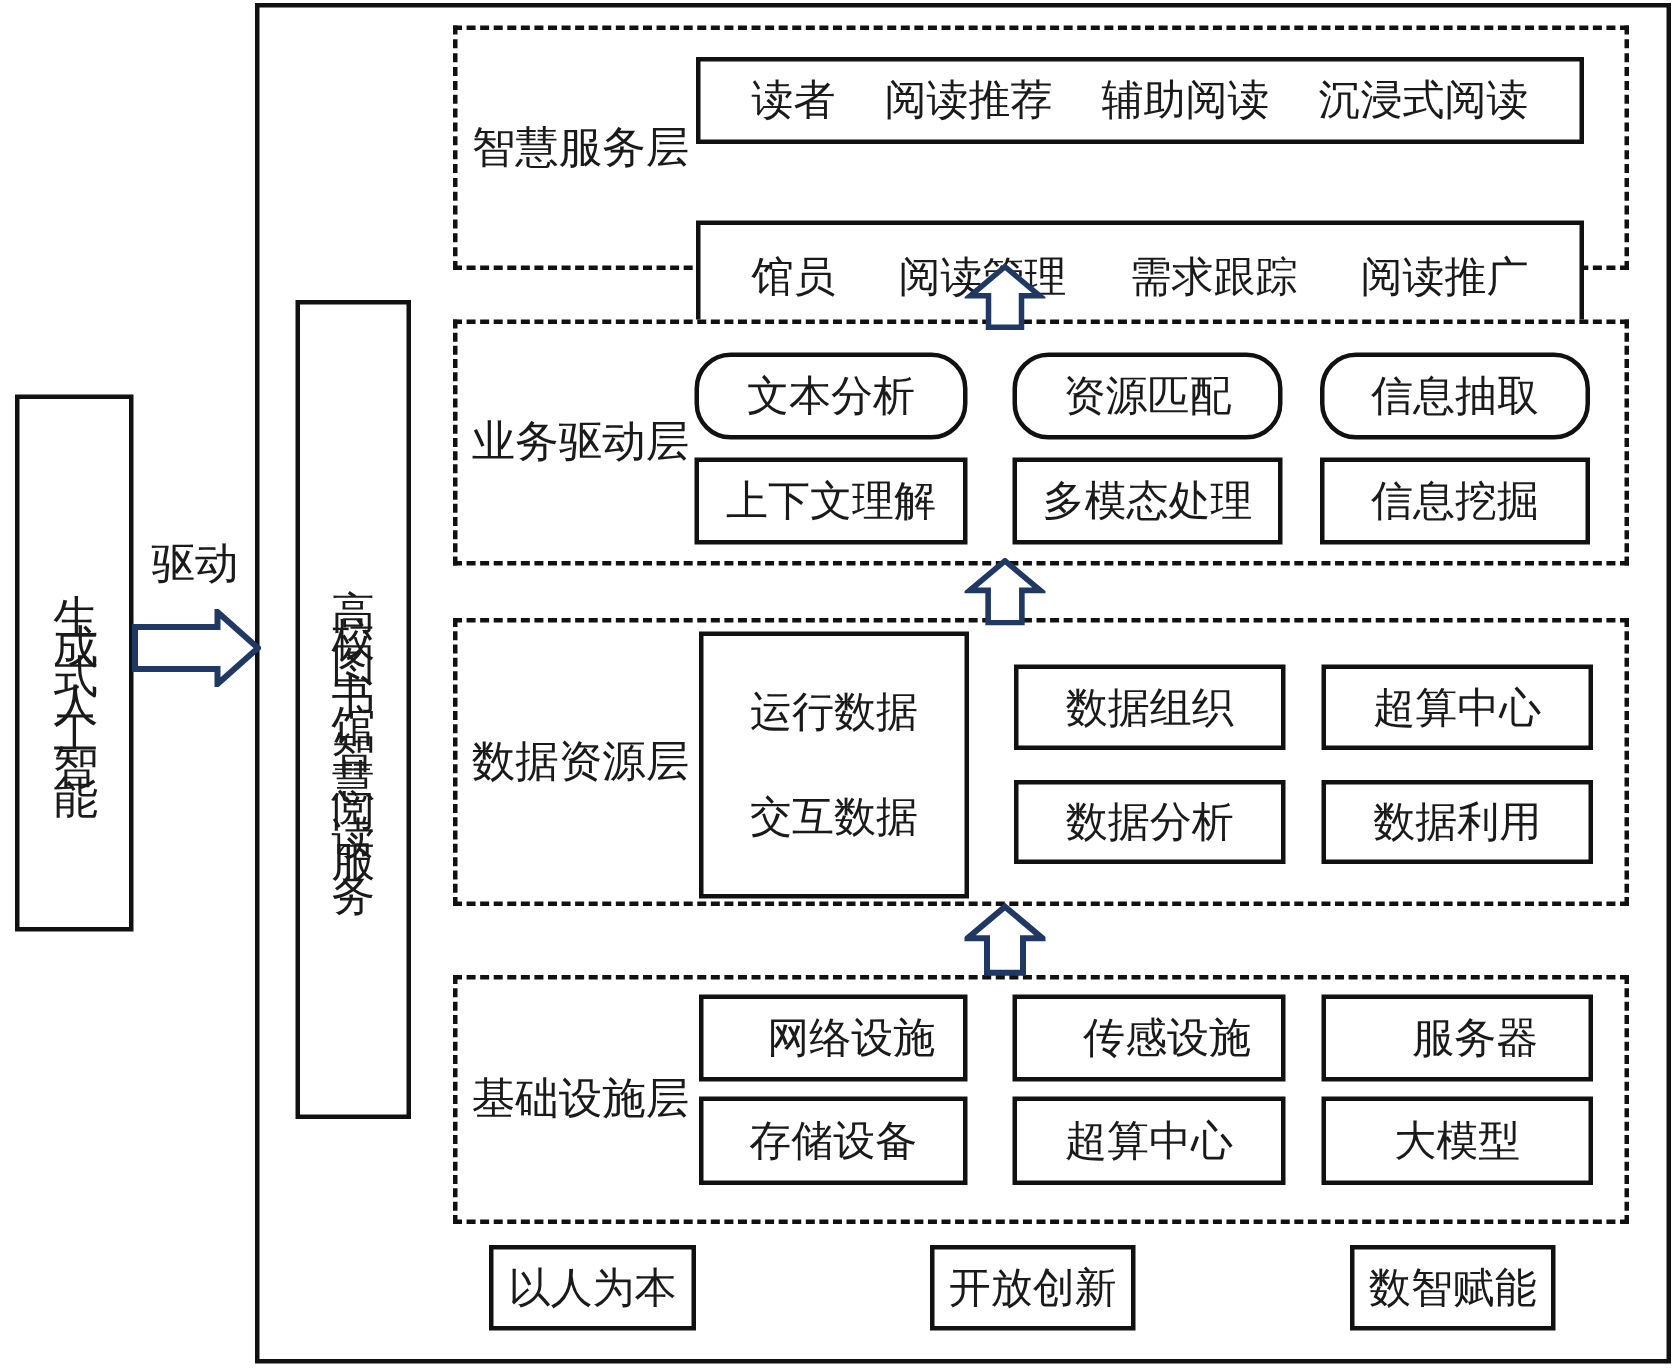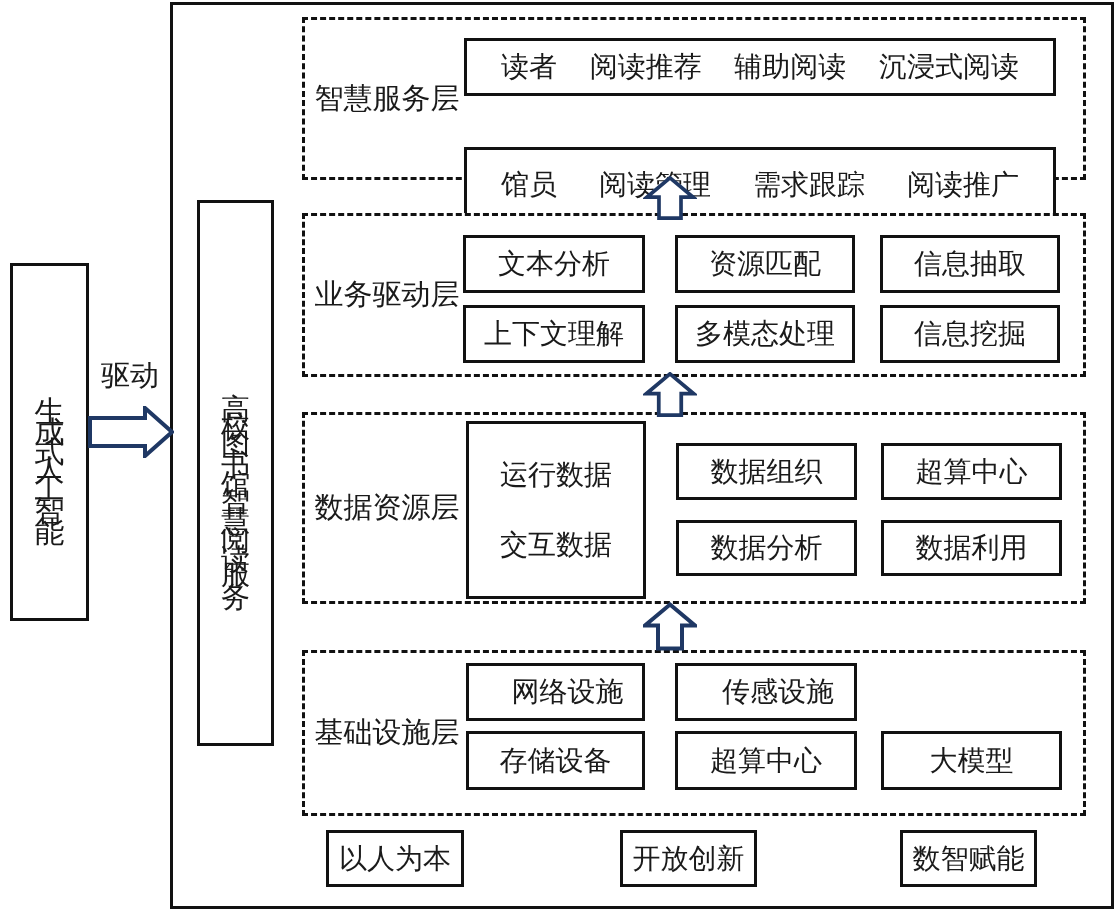--- a/index.html
+++ b/index.html
@@ -67,21 +67,21 @@
 
   
   .svc-row{justify-content:space-between;padding:12px 34px;}
   .svc-row-1{left:159px;top:18px;width:592px;height:58px;}
   .svc-row-2{left:159px;top:87px;width:592px;height:76px;margin-top:40px;}
 
   
   .l2-c1{left:158px;width:182px;}
   .l2-c2{left:370px;width:180px;}
   .l2-c3{left:575px;width:180px;}
-  .l2-r1{top:19px;height:58px;}
+  .l2-r1{top:19px;height:58px;border-radius:24px;}
   .l2-r2{top:89px;height:58px;}
 
   
   .data-group{
     left:161px;top:6px;width:180px;height:178px;
     flex-direction:column;justify-content:space-evenly;align-items:center;
   }
   .l3-c2{left:371px;width:181px;}
   .l3-c3{left:576px;width:181px;}
   .l3-r1{top:28px;height:57px;}
@@ -160,20 +160,21 @@
     <div class="wbox l3-c2 l3-r1">数据组织</div>
     <div class="wbox l3-c3 l3-r1">超算中心</div>
     <div class="wbox l3-c2 l3-r2">数据分析</div>
     <div class="wbox l3-c3 l3-r2">数据利用</div>
   </div>
 
   <div class="abs layer layer-4">
     <div class="layer-label">基础设施层</div>
     <div class="wbox l4-c1 l4-r1">网络设施</div>
     <div class="wbox l4-c2 l4-r1">传感设施</div>
+    <div class="wbox l4-c3 l4-r1">服务器</div>
     <div class="wbox l4-c1 l4-r2">存储设备</div>
     <div class="wbox l4-c2 l4-r2">超算中心</div>
     <div class="wbox l4-c3 l4-r2">大模型</div>
   </div>
 
   <svg class="abs up-arrow up-a" width="54" height="44" viewBox="0 0 54 48">
     <polygon points="27,2 52,23 39,23 39,46 15,46 15,23 2,23" fill="#ffffff" stroke="#1f3864" stroke-width="4" stroke-linejoin="miter"></polygon>
   </svg>
   <svg class="abs up-arrow up-b" width="54" height="45" viewBox="0 0 54 48">
     <polygon points="27,2 52,23 39,23 39,46 15,46 15,23 2,23" fill="#ffffff" stroke="#1f3864" stroke-width="4" stroke-linejoin="miter"></polygon>

